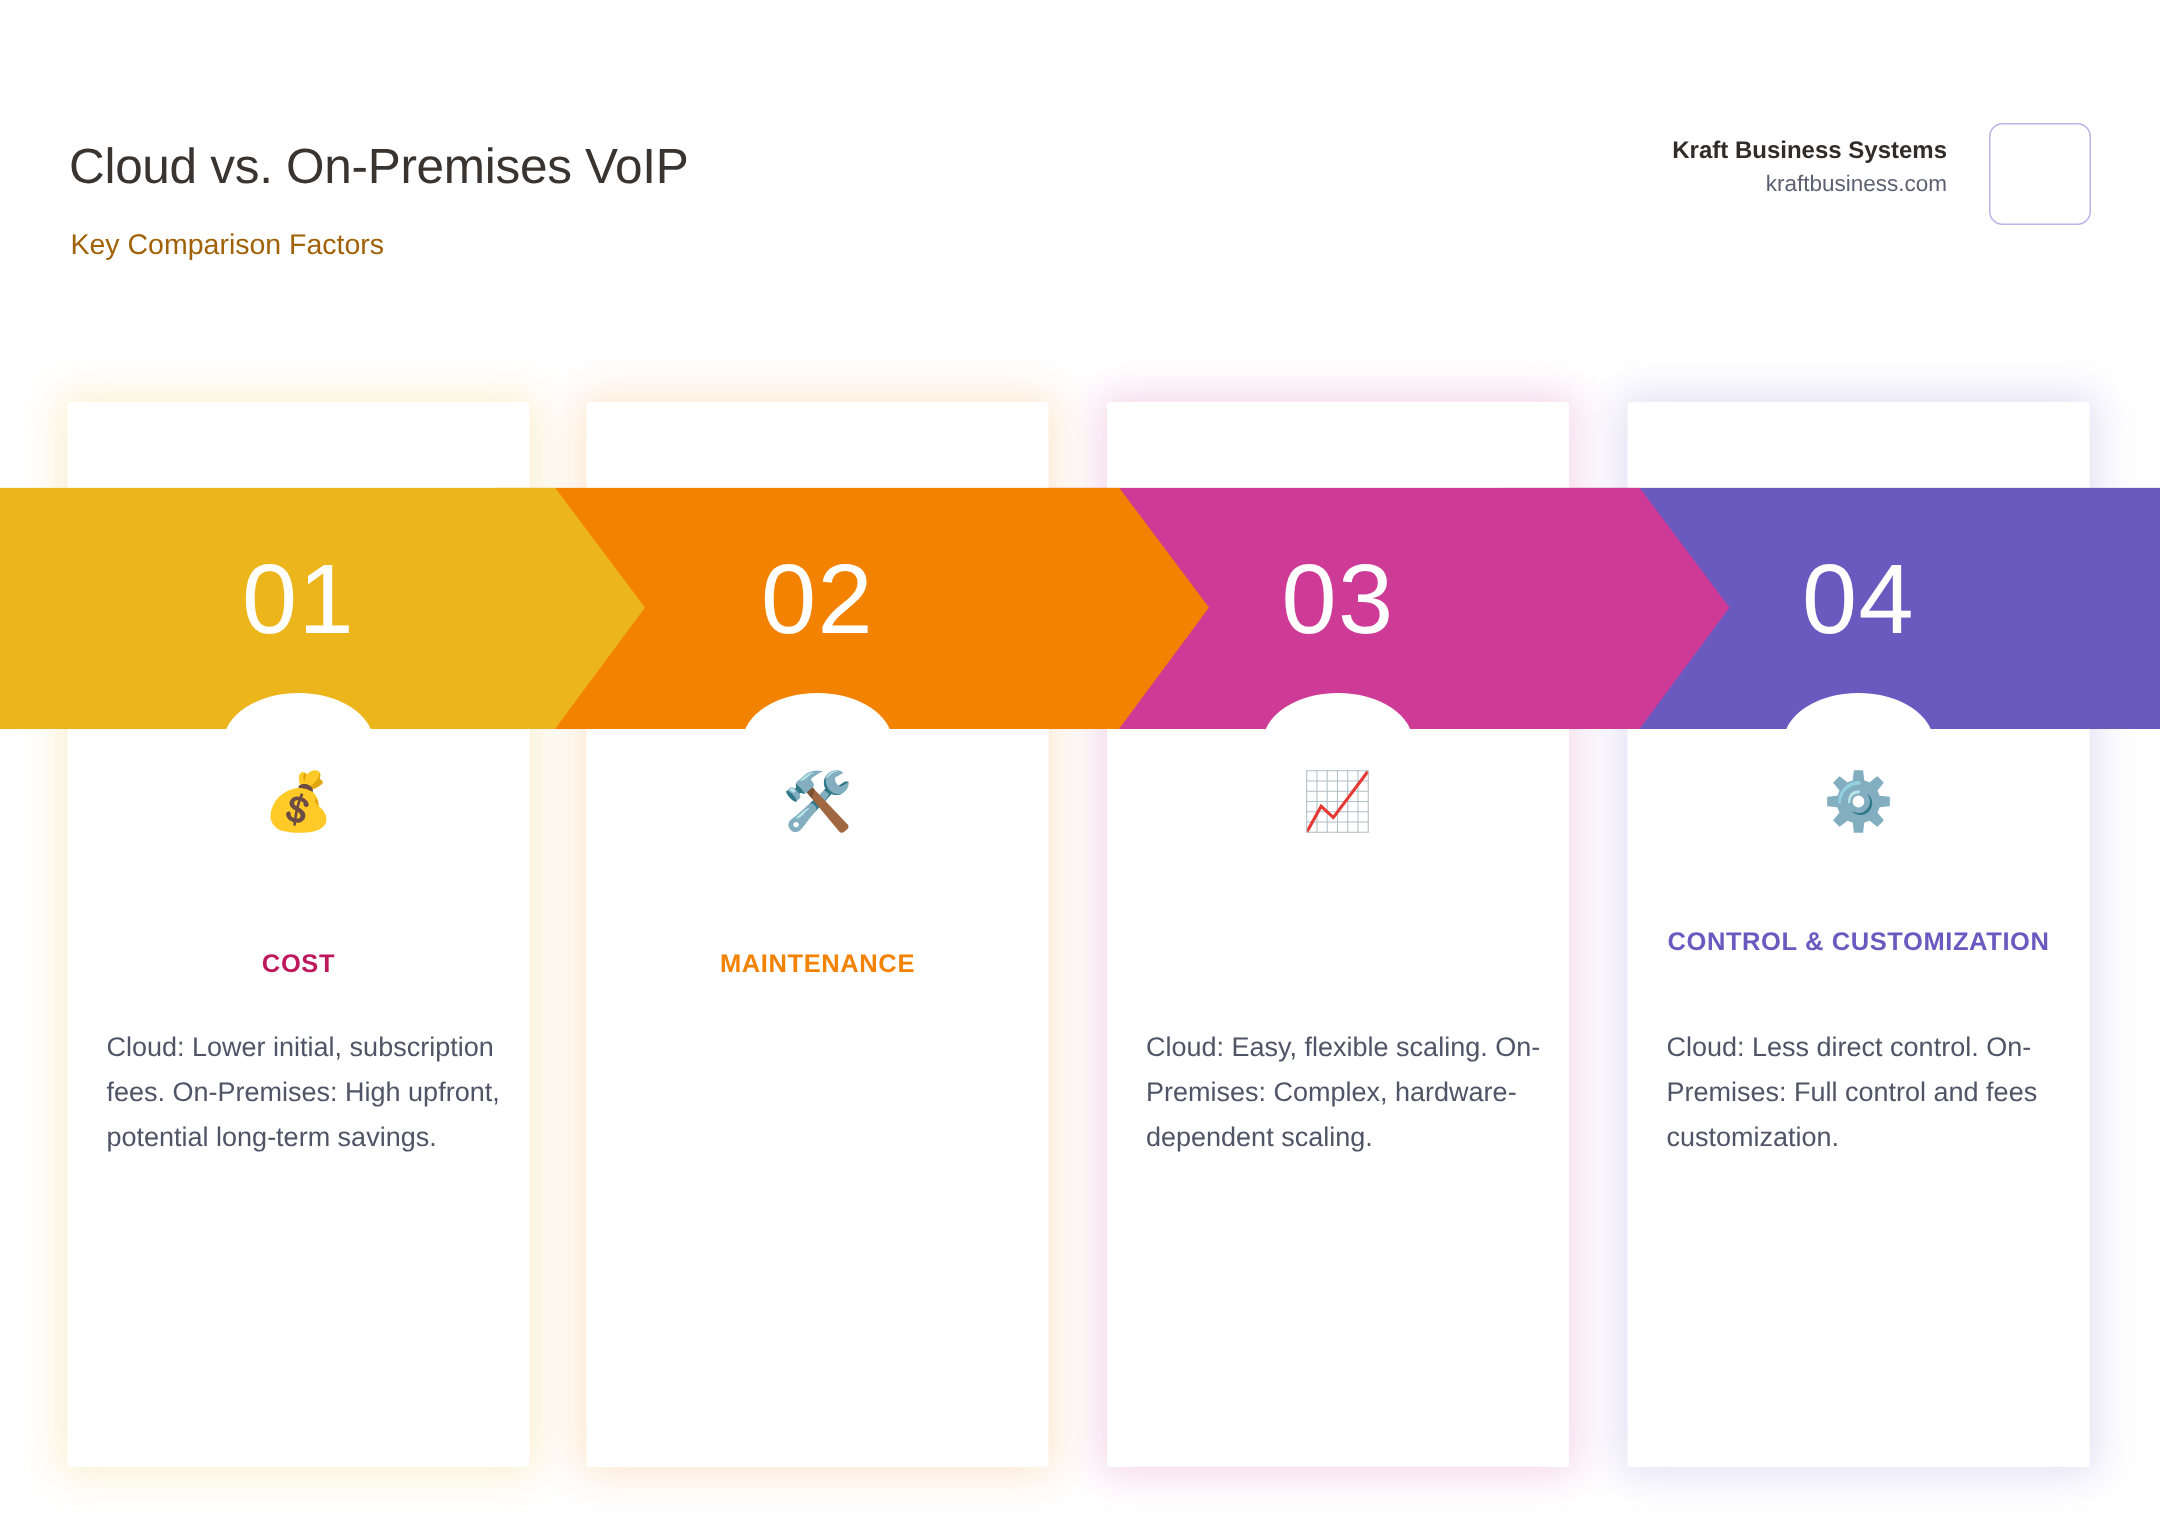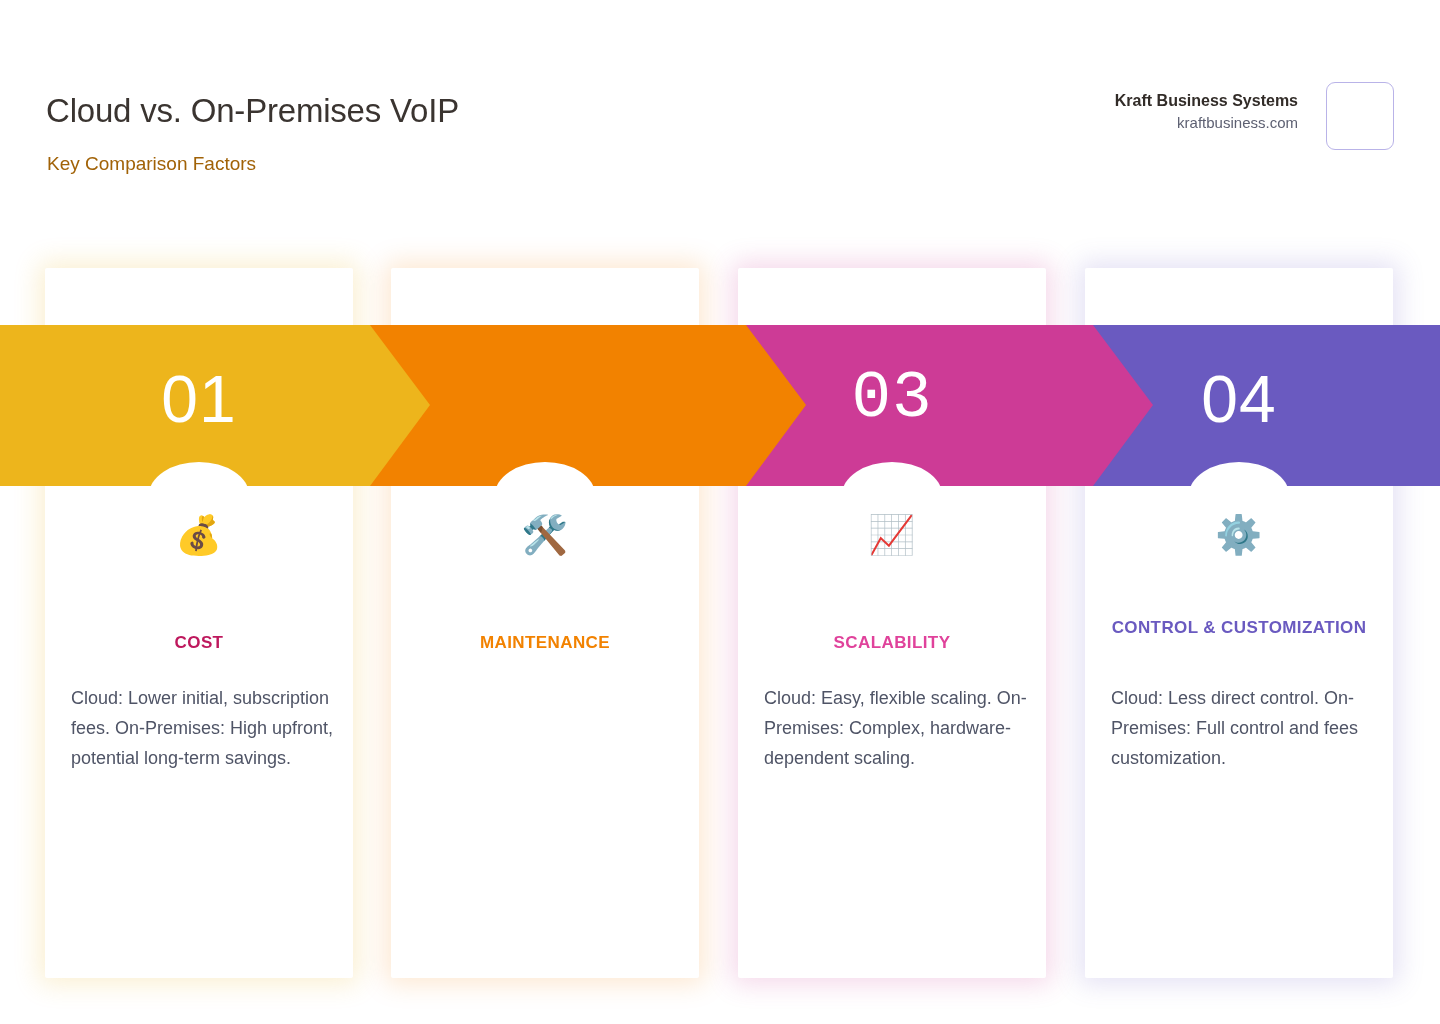--- a/index.html
+++ b/index.html
@@ -173,21 +173,21 @@
     text-align: center;
     font-size: 66px;
     font-weight: 300;
     color: #ffffff;
     line-height: 84px;
     letter-spacing: 1px;
   }
 
   .num.n1 { left: 45px; }
   .num.n2 { left: 391px; }
-  .num.n3 { left: 738px; font-family: Liberation Mono, monospace; }
+  .num.n3 { left: 738px; }
   .num.n4 { left: 1085px; }
 </style>
 </head>
 <body>
 
 <div class="page">
 
   <div class="header-title">Cloud vs. On-Premises VoIP</div>
 
   <div class="header-subtitle">Key Comparison Factors</div>
@@ -212,21 +212,20 @@
     <div class="card c2">
       <div class="card-inner">
         <div class="card-icon">🛠️</div>
         <div class="card-heading" style="color:#F28200">MAINTENANCE</div>
       </div>
     </div>
 
     <div class="card c3">
       <div class="card-inner">
         <div class="card-icon">📈</div>
-        <div class="card-heading" style="color:#E0429B">SCALABILITY</div>
         <div class="card-body">Cloud: Easy, flexible scaling. On-Premises: Complex, hardware-dependent scaling.</div>
       </div>
     </div>
 
     <div class="card c4">
       <div class="card-inner">
         <div class="card-icon">⚙️</div>
         <div class="card-heading" style="color:#6A5AC0">CONTROL &amp; CUSTOMIZATION</div>
         <div class="card-body">Cloud: Less direct control. On-Premises: Full control and fees customization.</div>
       </div>
@@ -254,17 +253,18 @@
 
         <path d="M 330,0 L 746,0 L 806,80 L 746,161 L 330,161 L 390,80 Z" fill="#F28200"></path>
 
         <path d="M 0,0 L 370,0 L 430,80 L 370,161 L 0,161 Z" fill="#EDB51C"></path>
       </g>
     </svg>
   </div>
 
   <div class="numbers">
     <div class="num n1">01</div>
+    <div class="num n2">02</div>
     <div class="num n3">03</div>
     <div class="num n4">04</div>
   </div>
 
 </div>
 
 </body></html>

